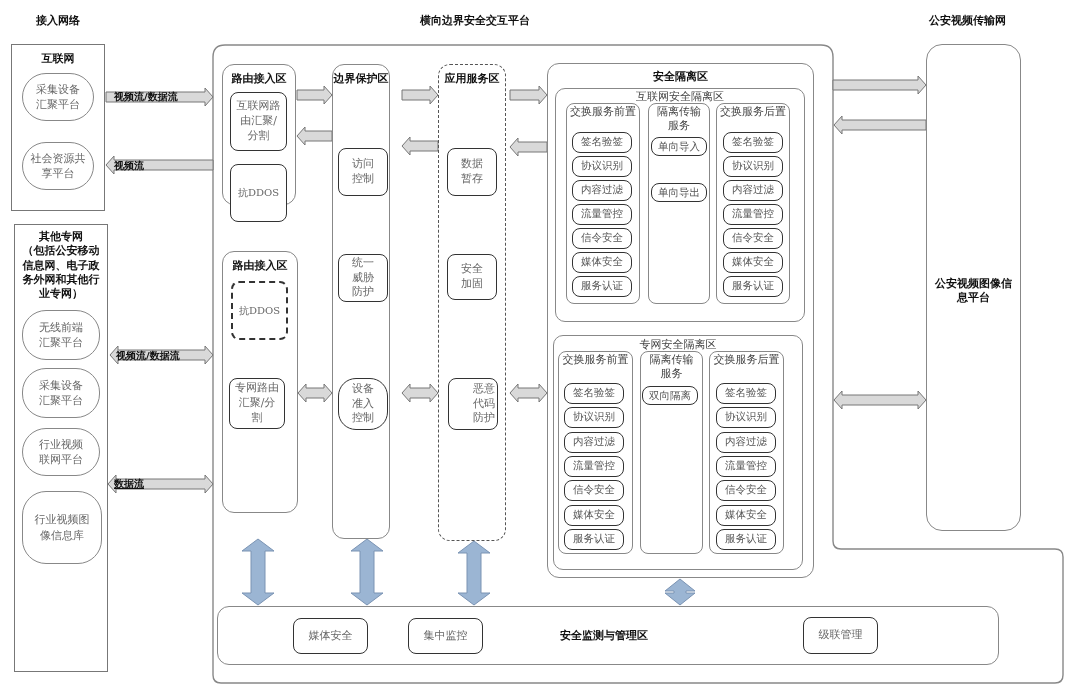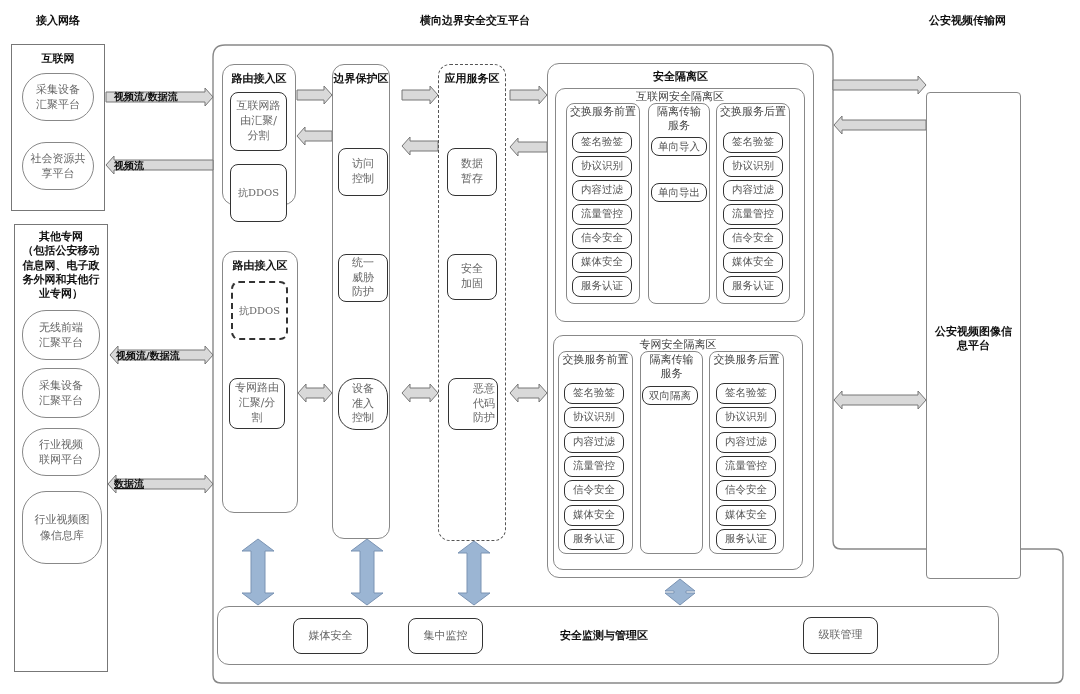--- a/index.html
+++ b/index.html
@@ -187,21 +187,21 @@
       <div class="pill" style="position: absolute; left: 0px; width: 58px; top: 0px;">签名验签</div>
       <div class="pill" style="position: absolute; left: 0px; width: 58px; top: 24.3px;">协议识别</div>
       <div class="pill" style="position: absolute; left: 0px; width: 58px; top: 48.6px;">内容过滤</div>
       <div class="pill" style="position: absolute; left: 0px; width: 58px; top: 72.9px;">流量管控</div>
       <div class="pill" style="position: absolute; left: 0px; width: 58px; top: 97.2px;">信令安全</div>
       <div class="pill" style="position: absolute; left: 0px; width: 58px; top: 121.5px;">媒体安全</div>
       <div class="pill" style="position: absolute; left: 0px; width: 58px; top: 145.8px;">服务认证</div>
     </div>
 </div>
 
-<div class="abs rbox" style="left:926px;top:44px;width:95px;height:487px;border-radius:4px;margin-top:48px;">
+<div class="abs rbox" style="left:926px;top:44px;width:95px;height:487px;border-radius:16px;">
   <div class="title" style="position:absolute;left:0;right:0;top:232px;white-space:pre;line-height:1.3;">公安视频图像信
 息平台</div>
 </div>
 
 <div class="abs rbox" style="left:217px;top:606px;width:782px;height:59px;border-radius:12px;"></div>
 <div class="abs title" style="left:560px;top:628px;">安全监测与管理区</div>
 <div class="abs node" style="left:293px;top:618px;width:75px;height:36px;">媒体安全</div>
 <div class="abs node" style="left:408px;top:618px;width:75px;height:36px;">集中监控</div>
 <div class="abs node" style="left:803px;top:617px;width:75px;height:37px;">级联管理</div>
 

